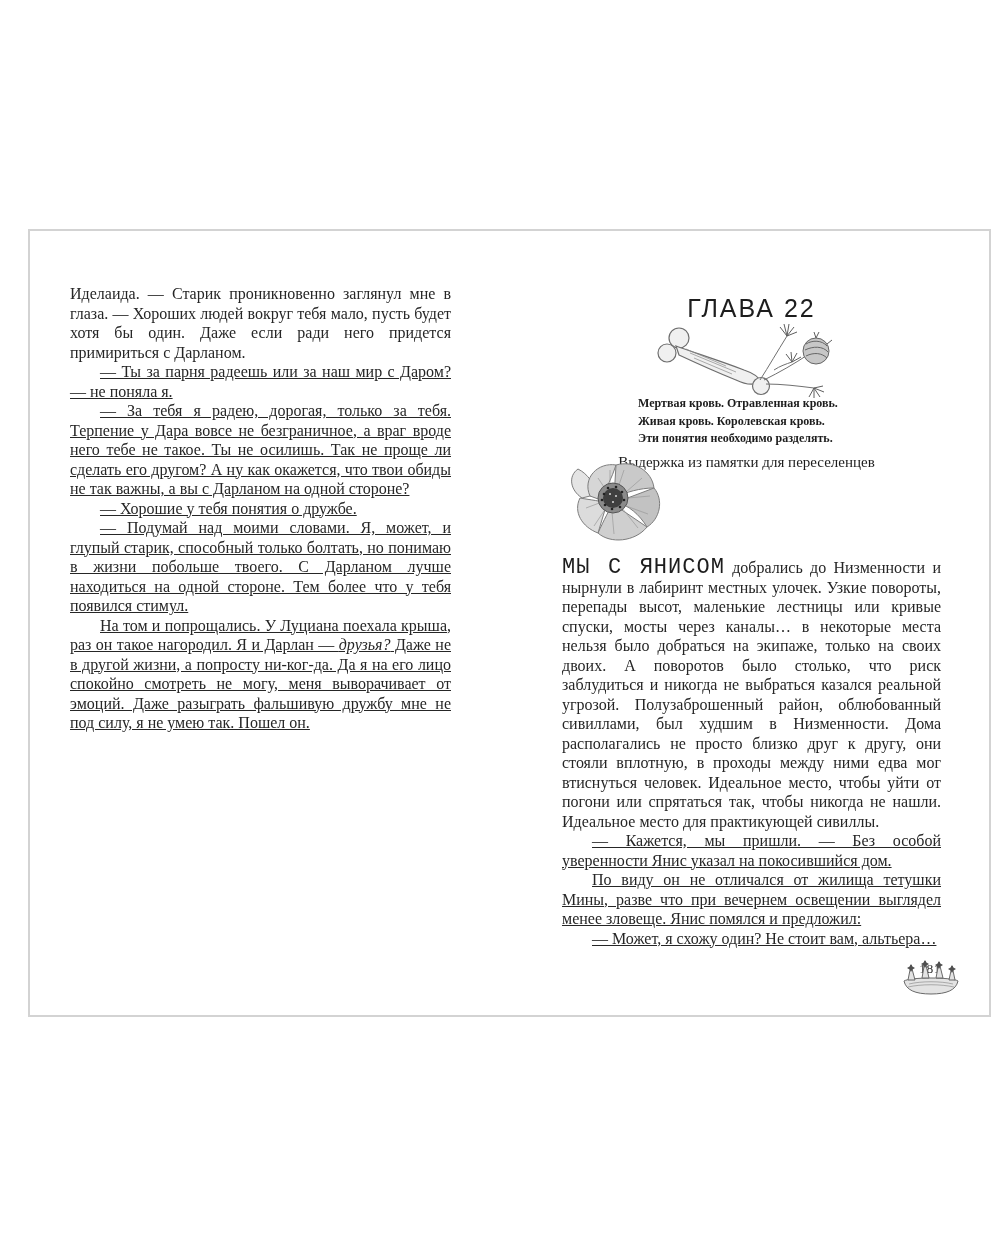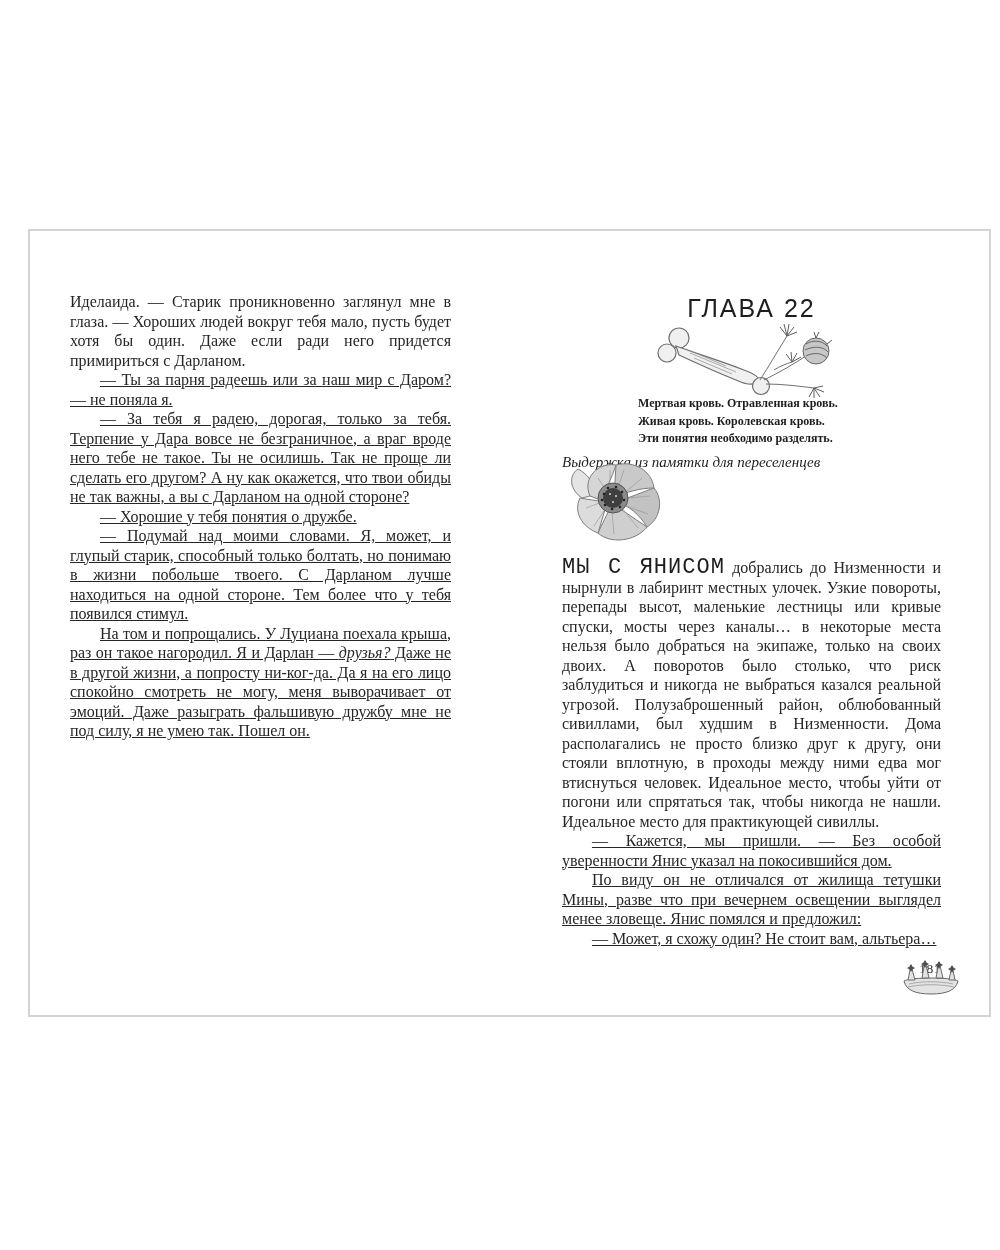--- a/index.html
+++ b/index.html
@@ -4,29 +4,29 @@
 <style>
   html,body{margin:0;padding:0;background:#ffffff;}
   .canvas{position:relative;width:1000px;height:1250px;background:#ffffff;overflow:hidden;
           font-family:"Liberation Serif", serif;color:#262626;}
   .page-frame{position:absolute;left:28px;top:229px;width:963px;height:788px;
               border:2px solid #d3d3d3;background:#ffffff;box-sizing:border-box;}
   .text-col{position:absolute;font-size:16px;line-height:19.5px;text-align:justify;color:#262626;}
   .text-col p{margin:0;padding:0;}
   .text-col p.indent{text-indent:30px;text-decoration:underline;}
   .text-col p.noindent{text-indent:0;}
-  .left-col{left:70px;top:292px;width:381px;}
+  .left-col{left:70px;top:284px;width:381px;}
   .right-col{left:562px;top:558px;width:379px;}
   .chapter-title{position:absolute;left:562px;top:294px;width:379px;text-align:center;
                  font-family:"Liberation Sans", sans-serif;font-size:25px;font-weight:400;
                  letter-spacing:2px;color:#1d1d1d;}
   .epigraph{position:absolute;left:638px;top:395px;font-weight:bold;font-size:12px;
             line-height:17.5px;color:#1d1d1d;text-align:left;}
-  .attribution{position:absolute;left:562px;top:454px;width:369px;text-align:left;
-               font-style:italic;font-size:15px;color:#1d1d1d;}
+  .attribution{position:absolute;left:562px;top:454px;width:369px;text-align:center;
+               font-size:15px;color:#1d1d1d;}
   .lead-in{font-family:Liberation Mono, monospace;font-size:22px;letter-spacing:1px;color:#1d1d1d;}
   .page-number{position:absolute;left:562px;top:961px;width:379px;text-align:right;
                font-size:13.5px;color:#2e2e2e;letter-spacing:0.5px;}
   .illu{position:absolute;}
   .illu svg{display:block;width:100%;height:100%;}
 </style>
 </head>
 <body>
 
 <div class="canvas">

